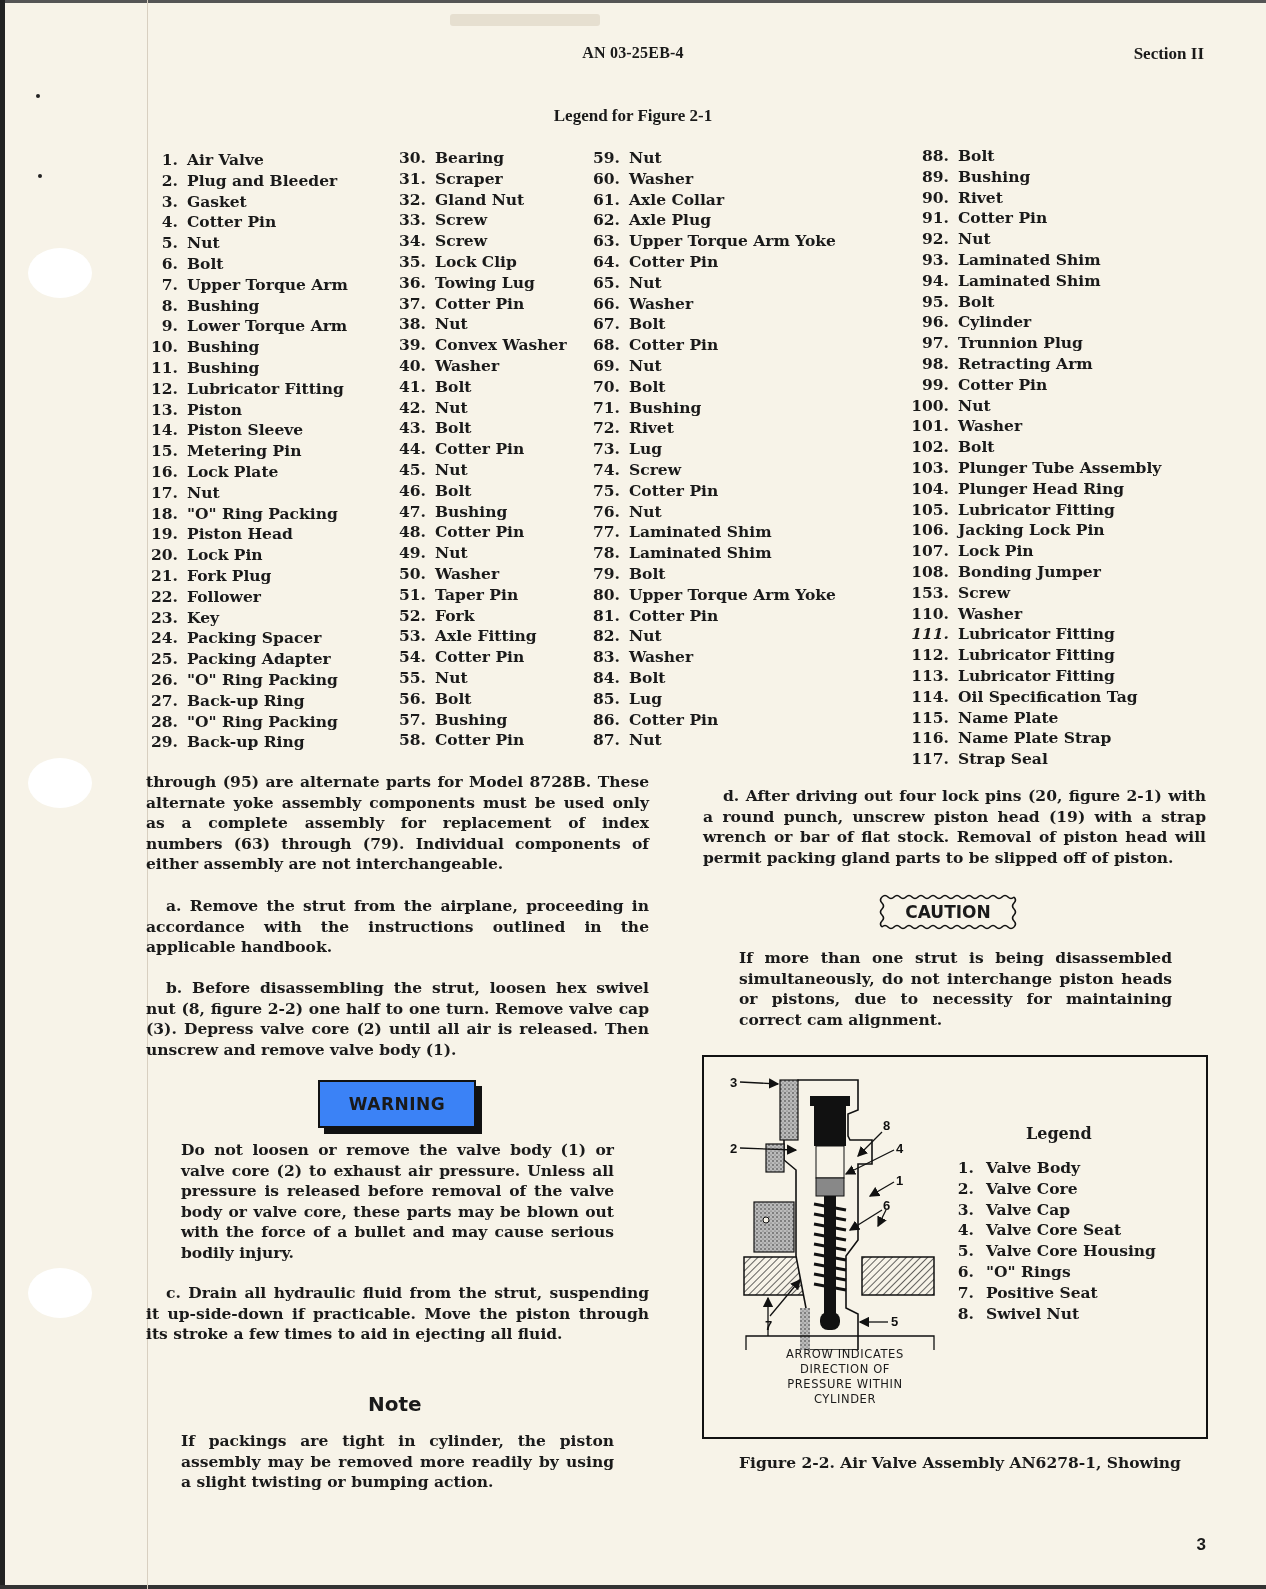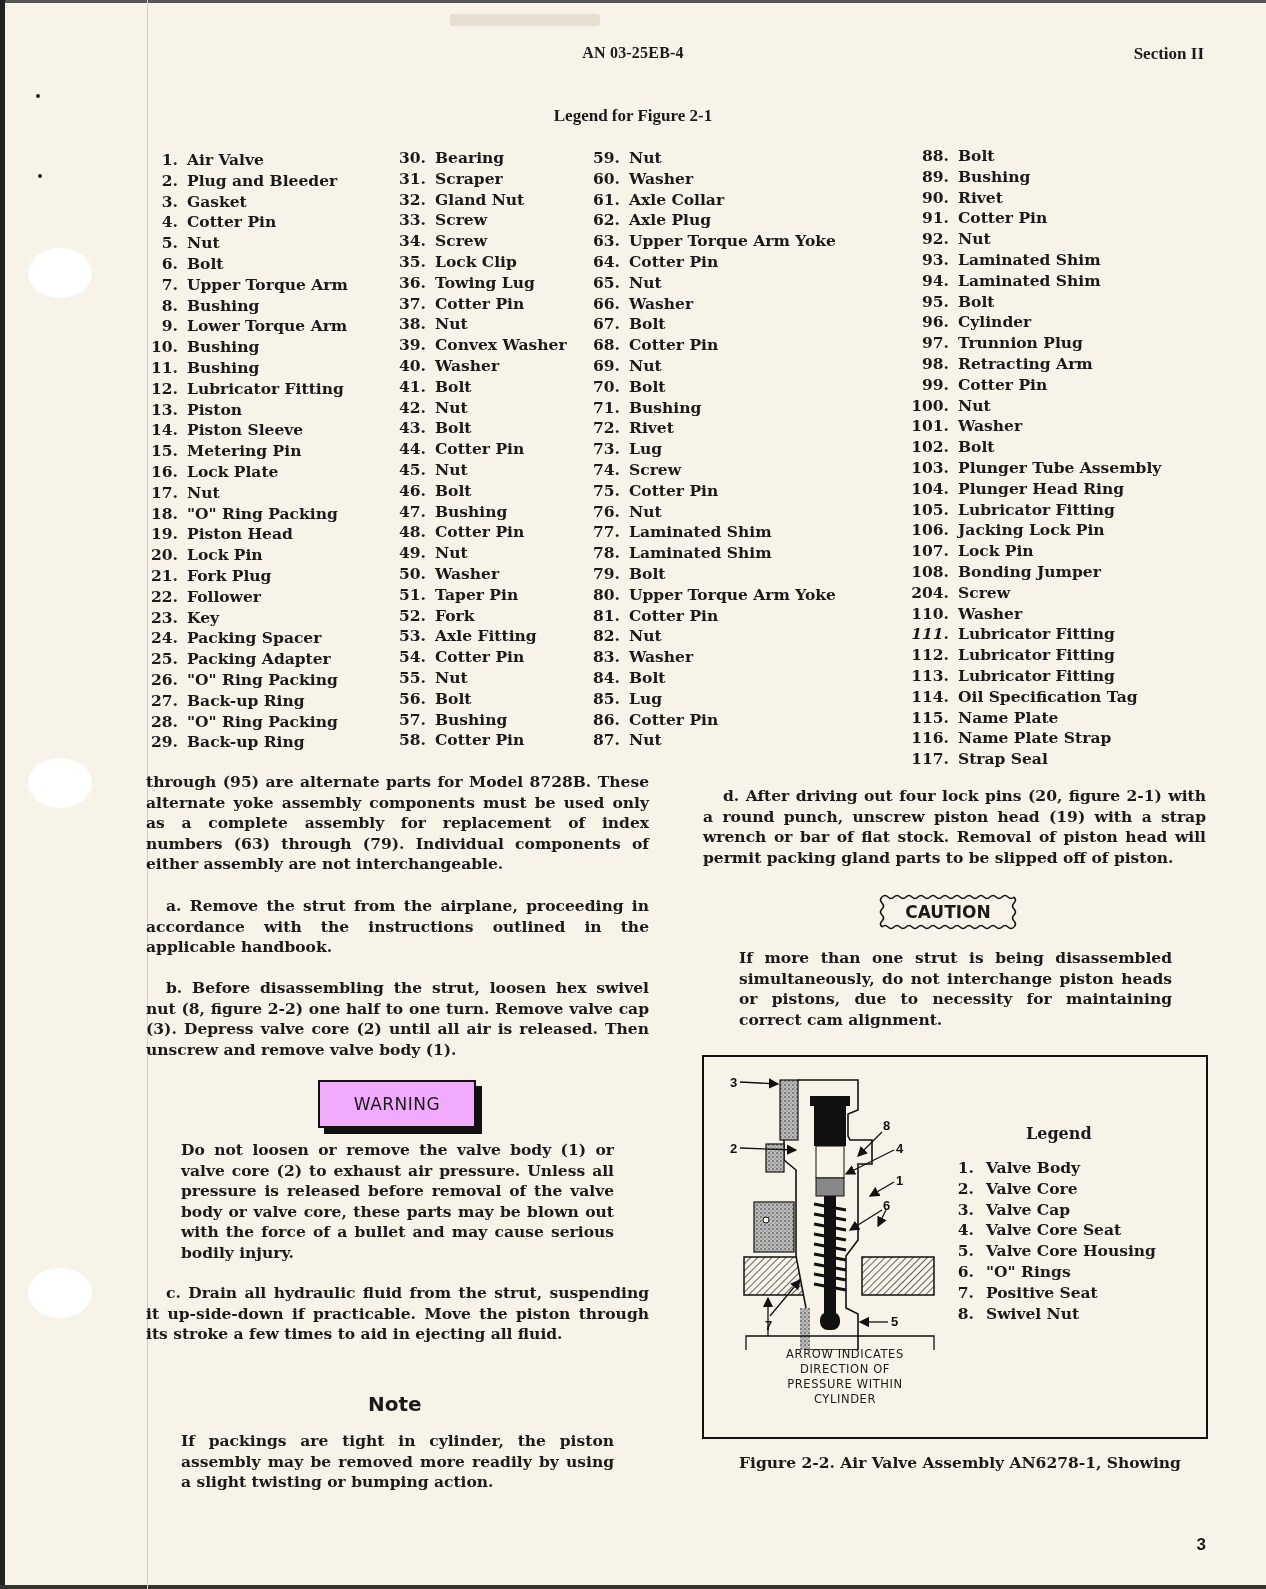--- a/index.html
+++ b/index.html
@@ -28,23 +28,23 @@
   .row { height: 20.8px; line-height: 20.8px; white-space: nowrap; display: flex; }
   .num { display: inline-block; text-align: right; }
   .lbl { display: inline-block; margin-left: 9px; }
 
   .para { position: absolute; font-family: "DejaVu Serif", serif; font-size: 15.5px; font-weight: bold;
     line-height: 20.6px; text-align: justify; }
   .para p { margin: 0; }
   .para .indent { text-indent: 20px; }
 
   .warning-box { position: absolute; left: 318px; top: 1080px; width: 154px; height: 44px;
-    border: 2px solid #111; background: #f0abfc; box-shadow: 6px 6px 0 #111;
+    border: 2px solid #111; background: #3b82f6; box-shadow: 6px 6px 0 #111;
     display: flex; align-items: center; justify-content: center;
-    font-family: "DejaVu Sans", sans-serif; font-weight: normal; font-size: 17px; letter-spacing: 0.5px; }
+    font-family: "DejaVu Sans", sans-serif; font-weight: bold; font-size: 17px; letter-spacing: 0.5px; }
   .note-title { position: absolute; left: 368px; top: 1392px; font-family: "DejaVu Sans", sans-serif;
     font-weight: bold; font-size: 20px; }
   .caution-box { position: absolute; left: 878px; top: 893px; width: 140px; height: 38px;
     display: flex; align-items: center; justify-content: center;
     font-family: "DejaVu Sans", sans-serif; font-weight: bold; font-size: 17px; }
   .caution-box svg { position: absolute; left: 0; top: 0; }
 
   .figure-frame { position: absolute; left: 702px; top: 1055px; width: 502px; height: 380px;
     border: 2px solid #111; }
   .fig-legend-title { position: absolute; left: 1026px; top: 1124px; font-family: "DejaVu Serif", serif;
@@ -512,21 +512,21 @@
     </div>
     <div class="row">
       <span class="num" style="width: 44px;">107.</span>
       <span class="lbl">Lock Pin</span>
     </div>
     <div class="row">
       <span class="num" style="width: 44px;">108.</span>
       <span class="lbl">Bonding Jumper</span>
     </div>
     <div class="row">
-      <span class="num" style="width: 44px;">204.</span>
+      <span class="num" style="width: 44px;">153.</span>
       <span class="lbl">Screw</span>
     </div>
     <div class="row">
       <span class="num" style="width: 44px;">110.</span>
       <span class="lbl">Washer</span>
     </div>
     <div class="row">
       <span class="num" style="width: 44px; font-style: italic;">111.</span>
       <span class="lbl">Lubricator Fitting</span>
     </div>

